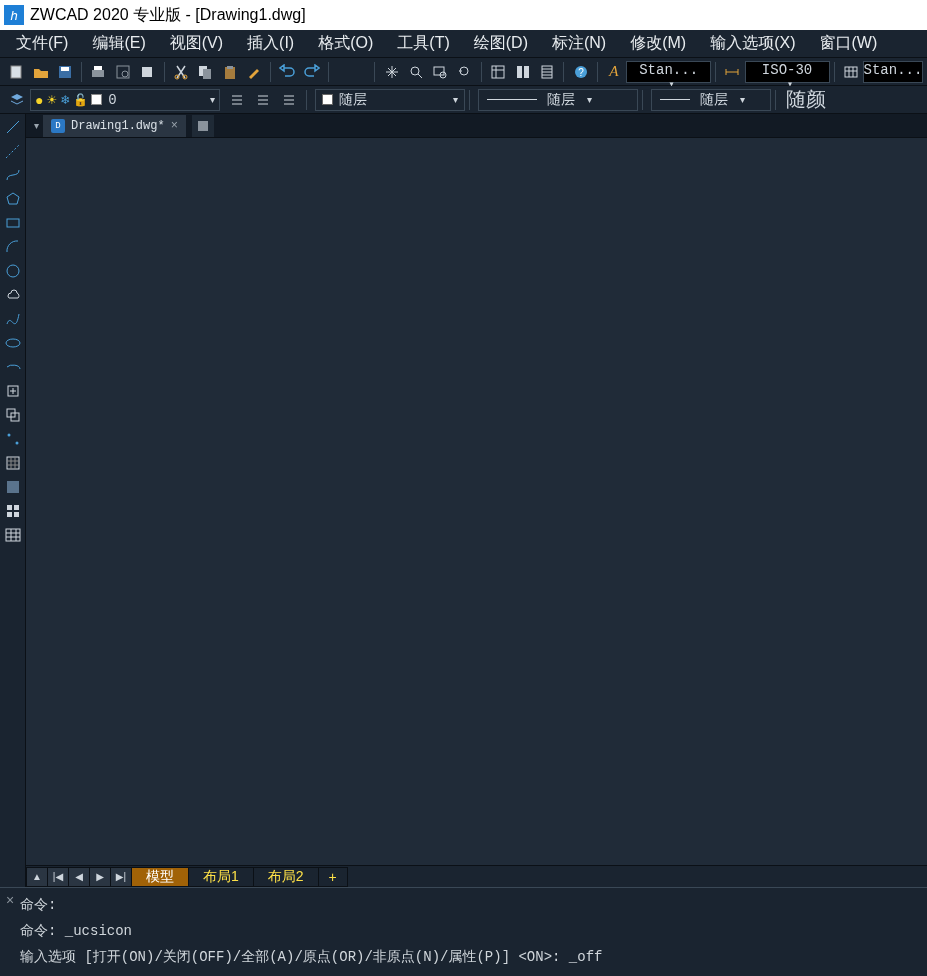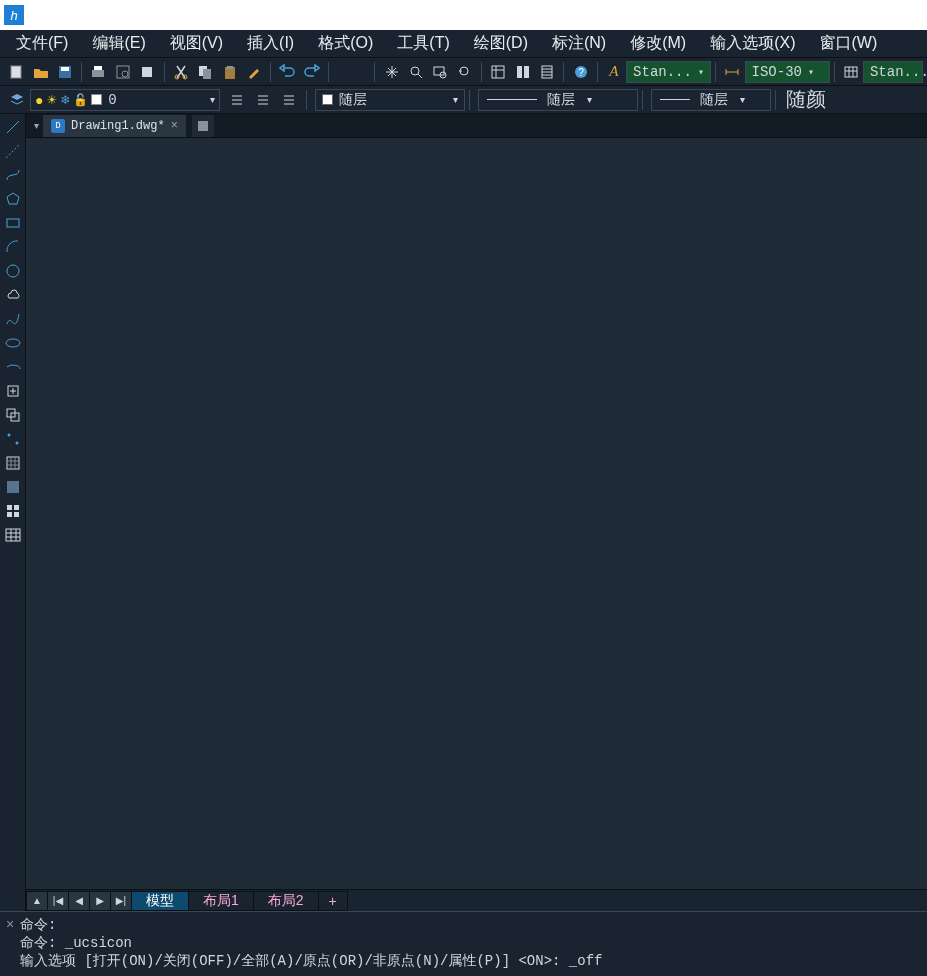--- a/index.html
+++ b/index.html
@@ -37,24 +37,24 @@
 .tbn {
   width: 24px; height: 22px; display: inline-flex;
   align-items: center; justify-content: center;
   cursor: pointer; margin: 0 1px;
 }
 .sep {
   width: 1px; height: 20px; background: #3a4856;
   margin: 0 4px;
 }
 .combo {
-  height: 22px; background: #14532d; border: 1px solid #3a4856;
+  height: 22px; background: #000000; border: 1px solid #3a4856;
   display: inline-flex; align-items: center; padding: 0 6px;
   font-family: "Courier New", monospace; font-size: 14px;
-  color: #cfd6dd; cursor: pointer;
+  color: #cfd6dd; cursor: pointer; flex-direction: column;
 }
 .combo .dd { margin-left: 6px; font-size: 10px; }
 .toolbar2 {
   height: 28px; background: #1a2430;
   display: flex; align-items: center;
   border-bottom: 1px solid #0b1016;
   padding: 0 4px;
   overflow: hidden;
 }
 .layercombo {
@@ -115,35 +115,35 @@
   width: 22px; height: 20px; background: #2a3542;
   display: inline-flex; align-items: center; justify-content: center;
   border: 1px solid #0b1016; margin-right: -1px;
   font-size: 10px; cursor: pointer;
 }
 .ltab {
   height: 20px; padding: 0 14px;
   display: inline-flex; align-items: center; justify-content: center;
   border: 1px solid #0b1016; margin-right: -1px;
   font-size: 14px; cursor: pointer;
-  color: #f9a8d4;
-}
-.ltab.active { background: #0c4a6e; color: #fff; }
+  color: #fde047;
+}
+.ltab.active { background: #a16207; color: #fff; }
 .addlt { width: 30px; }
 .commandarea {
   background: #1a2430; border-top: 1px solid #3a4856;
   display: flex;
 }
 .cmdclose {
   width: 20px; display: flex; align-items: flex-start; justify-content: center;
   color: #8a939c; padding-top: 4px; cursor: pointer;
 }
 .cmdtext {
   flex: 1; font-family: "SimSun", "Courier New", monospace;
-  font-size: 14px; line-height: 18px; color: #d0d6db;
+  font-size: 14px; line-height: 26px; color: #d0d6db;
   padding: 4px 0 6px 0; white-space: pre;
 }
 svg { display: block; }
 .cbs {
   flex: 0 0 150px; height: 22px; border: 1px solid #3a4856;
   display: inline-flex; align-items: center; padding: 0 6px;
   font-size: 14px; margin-left: 4px;
 }
 .cbs .sw { width: 11px; height: 11px; background: #fff; border: 1px solid #666; margin-right: 6px; }
 .cbs .dd3 { margin-left: auto; font-size: 10px; }
@@ -153,20 +153,21 @@
   font-size: 14px;
 }
 .linecombo .lineprev { width: 50px; height: 1px; background: #cfd6dd; margin-right: 10px; }
 .linecombo .ddl { margin-left: 12px; font-size: 10px; }
 </style>
 </head>
 <body>
 
 <div class="titlebar">
   <span class="logo">h</span>
+  <span>ZWCAD 2020 专业版 - [Drawing1.dwg]</span>
 </div>
 
 <div class="menubar">
   <span class="mi">文件(F)</span>
   <span class="mi">编辑(E)</span>
   <span class="mi">视图(V)</span>
   <span class="mi">插入(I)</span>
   <span class="mi">格式(O)</span>
   <span class="mi">工具(T)</span>
   <span class="mi">绘图(D)</span>

